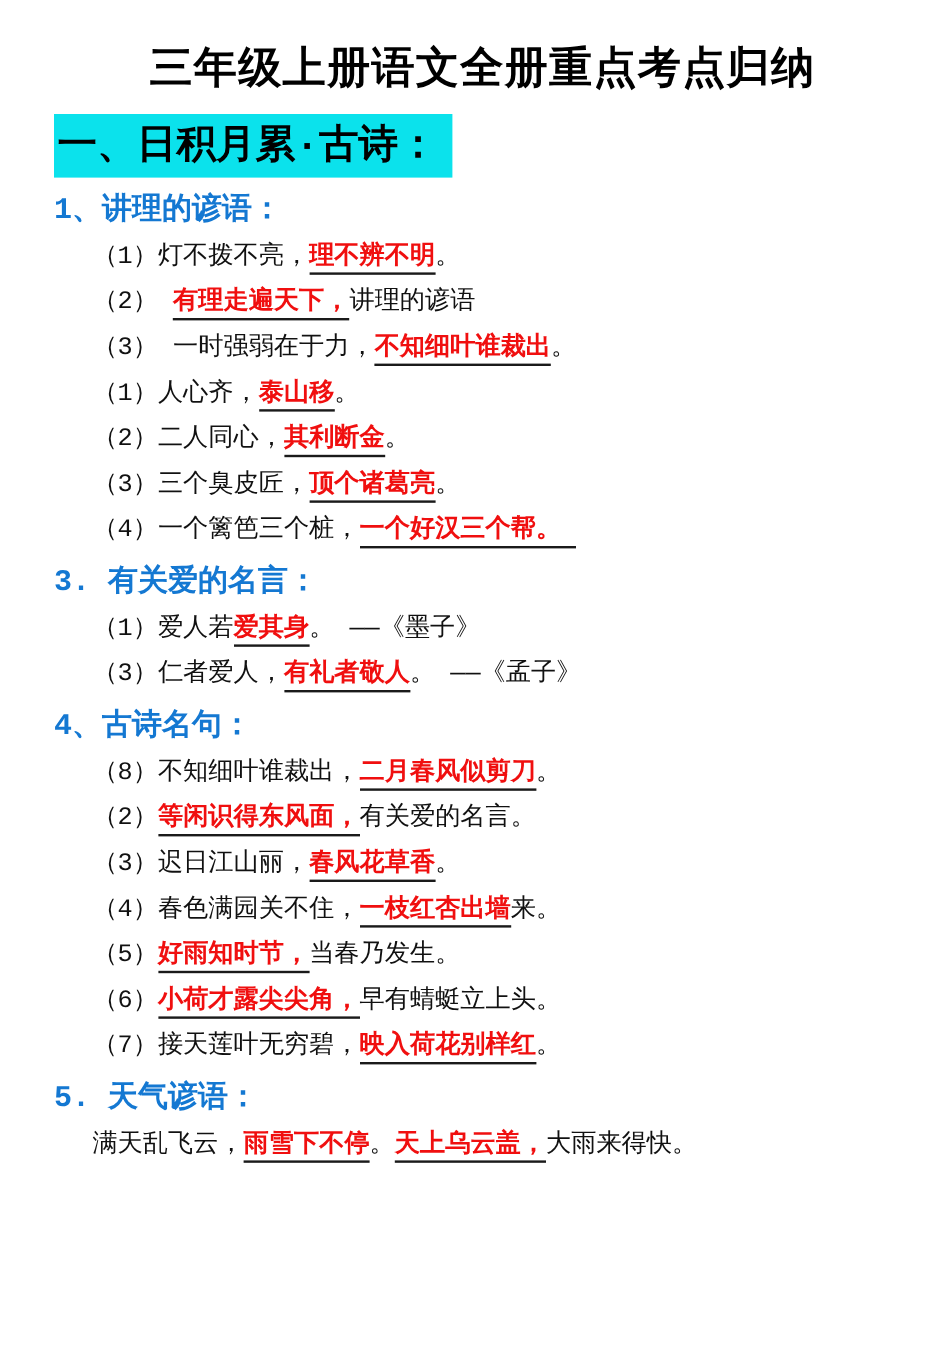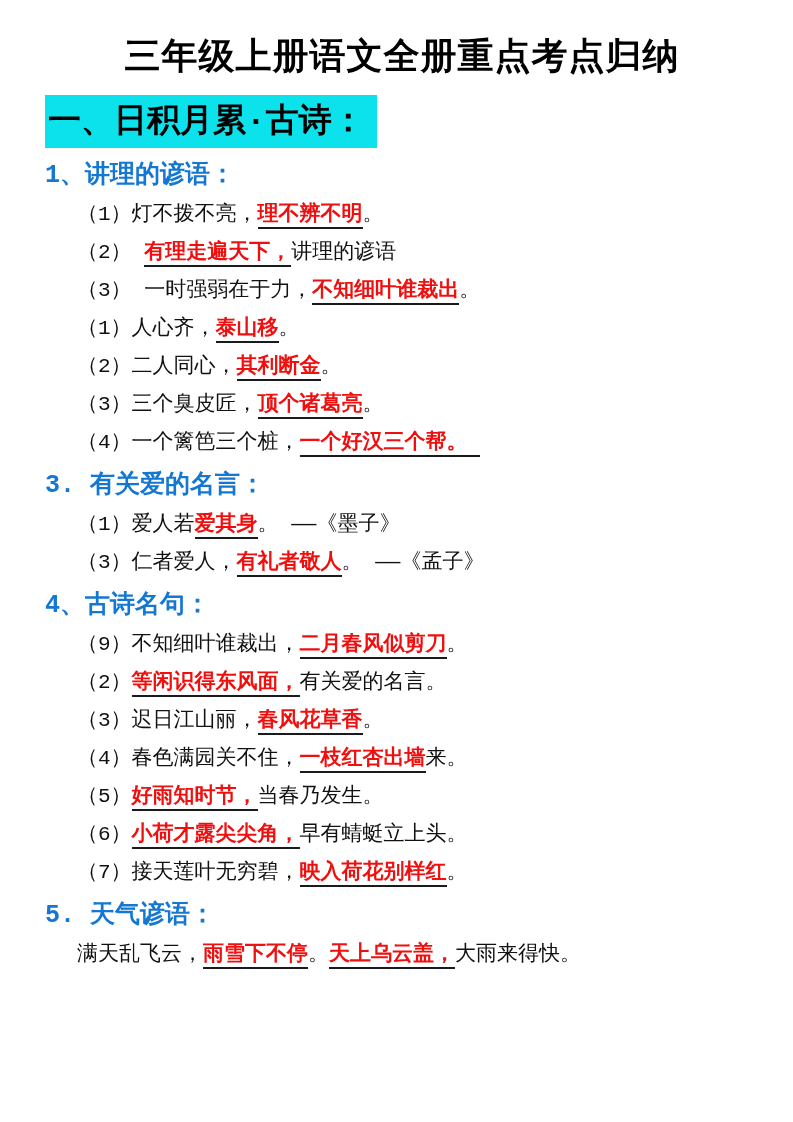--- a/index.html
+++ b/index.html
@@ -78,21 +78,21 @@
       <div class="line"><span class="seg-black">（2） </span><span class="seg-red">有理走遍天下，</span><span class="seg-black">讲理的谚语</span></div>
       <div class="line"><span class="seg-black">（3） 一时强弱在于力，</span><span class="seg-red">不知细叶谁裁出</span><span class="seg-black">。</span></div>
       <div class="line"><span class="seg-black">（1）人心齐，</span><span class="seg-red">泰山移</span><span class="seg-black">。</span></div>
       <div class="line"><span class="seg-black">（2）二人同心，</span><span class="seg-red">其利断金</span><span class="seg-black">。</span></div>
       <div class="line"><span class="seg-black">（3）三个臭皮匠，</span><span class="seg-red">顶个诸葛亮</span><span class="seg-black">。</span></div>
       <div class="line"><span class="seg-black">（4）一个篱笆三个桩，</span><span class="seg-red">一个好汉三个帮。&nbsp;</span></div>
       <div class="group-heading">3. 有关爱的名言：</div>
       <div class="line"><span class="seg-black">（1）爱人若</span><span class="seg-red">爱其身</span><span class="seg-black">。 ——《墨子》</span></div>
       <div class="line"><span class="seg-black">（3）仁者爱人，</span><span class="seg-red">有礼者敬人</span><span class="seg-black">。 ——《孟子》</span></div>
       <div class="group-heading">4、古诗名句：</div>
-      <div class="line"><span class="seg-black">（9）不知细叶谁裁出，</span><span class="seg-red">二月春风似剪刀</span><span class="seg-black">。</span></div>
+      <div class="line"><span class="seg-black">（8）不知细叶谁裁出，</span><span class="seg-red">二月春风似剪刀</span><span class="seg-black">。</span></div>
       <div class="line"><span class="seg-black">（2）</span><span class="seg-red">等闲识得东风面，</span><span class="seg-black">有关爱的名言。</span></div>
       <div class="line"><span class="seg-black">（3）迟日江山丽，</span><span class="seg-red">春风花草香</span><span class="seg-black">。</span></div>
       <div class="line"><span class="seg-black">（4）春色满园关不住，</span><span class="seg-red">一枝红杏出墙</span><span class="seg-black">来。</span></div>
       <div class="line"><span class="seg-black">（5）</span><span class="seg-red">好雨知时节，</span><span class="seg-black">当春乃发生。</span></div>
       <div class="line"><span class="seg-black">（6）</span><span class="seg-red">小荷才露尖尖角，</span><span class="seg-black">早有蜻蜓立上头。</span></div>
       <div class="line"><span class="seg-black">（7）接天莲叶无穷碧，</span><span class="seg-red">映入荷花别样红</span><span class="seg-black">。</span></div>
       <div class="group-heading">5. 天气谚语：</div>
       <div class="line"><span class="seg-black">满天乱飞云，</span><span class="seg-red">雨雪下不停</span><span class="seg-black">。</span><span class="seg-red">天上乌云盖，</span><span class="seg-black">大雨来得快。</span></div>
     </div>
 </div>

